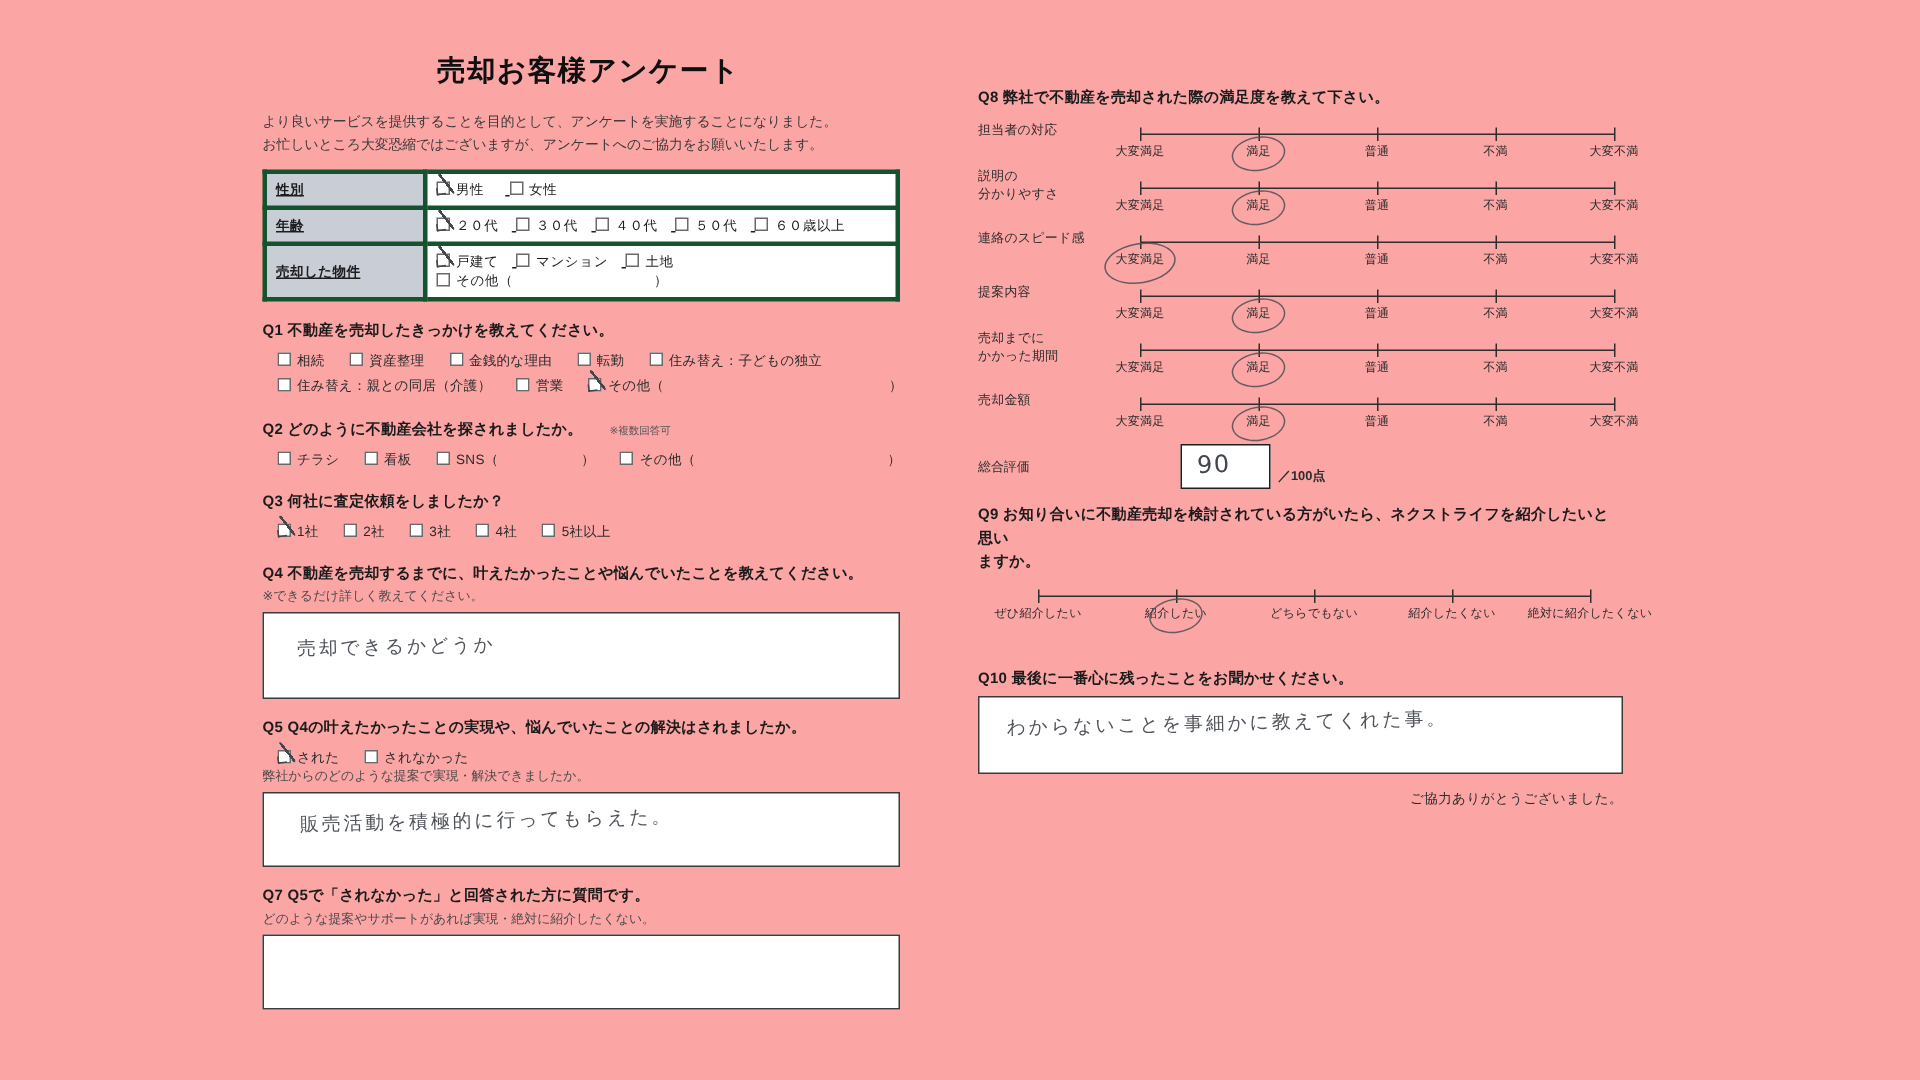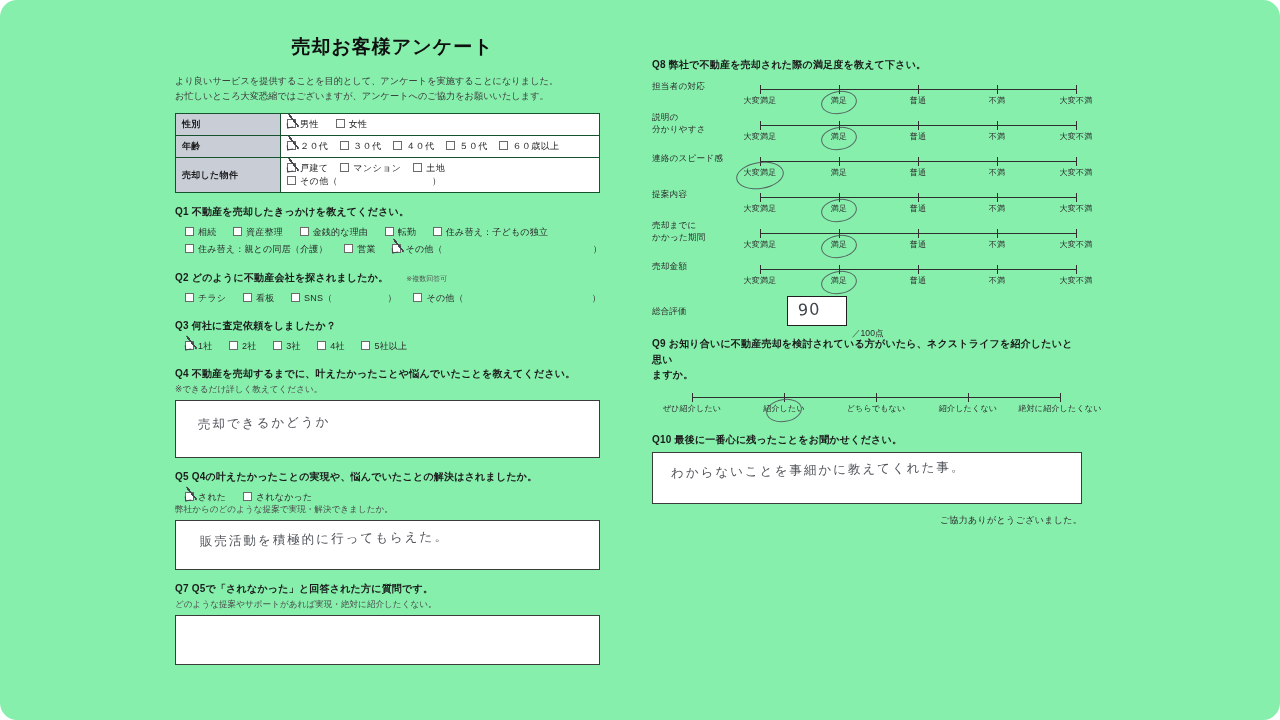--- a/index.html
+++ b/index.html
@@ -14,22 +14,21 @@
     overflow: hidden;
     font-family: "Liberation Sans", "DejaVu Sans", sans-serif;
     color: #1d1d1f;
     position: relative;
     -webkit-font-smoothing: antialiased;
   }
 
   .page {
     position: absolute;
     inset: 0;
-    background: #86efac;
-    border-radius: 17px;
+    background: #fca5a5;
   }
 
   
   .col-left {
     position: absolute;
     left: 175px;
     top: 34px;
     width: 425px;
   }
   .col-right {
@@ -77,26 +76,27 @@
     letter-spacing: 0;
   }
 
   
   table.attr {
     border-collapse: collapse;
     width: 425px;
     table-layout: fixed;
   }
   table.attr td {
-    border: 1px solid #14532d;
+    border: 3px solid #14532d;
     font-size: 9px;
     padding: 4px 6px;
     height: 12px;
     vertical-align: middle;
     color: #1d1d1f;
+    text-decoration: underline;
   }
   table.attr td.label {
     width: 92px;
     background: #c9ced6;
     font-weight: bold;
     letter-spacing: .3px;
   }
   table.attr td.value { background: #fff; letter-spacing: .4px; }
 
   
@@ -256,23 +256,24 @@
     top: 3px;
     font-family: "DejaVu Sans", sans-serif;
     font-size: 16px;
     color: #41454c;
     transform: rotate(-3deg);
     letter-spacing: 1px;
   }
   .score-suffix {
     position: absolute;
     left: 200px;
-    top: 32px;
+    top: 16px;
     font-size: 8.6px;
     color: #2c2c2c;
+    font-weight: bold;
   }
 
   
   .q9-scale { position: relative; height: 34px; margin-top: 6px; margin-left: 4px; }
   .q9-axis {
     position: absolute;
     left: 36px;
     top: 8px;
     width: 368px;
     height: 1px;
@@ -530,20 +531,20 @@
       <div class="q9-labels" id="q9-ticks">
           <span class="tick-label" style="left: 0%;">ぜひ紹介したい</span>
           <span class="tick-label" style="left: 25%;">紹介したい</span>
           <span class="tick-label" style="left: 50%;">どちらでもない</span>
           <span class="tick-label" style="left: 75%; text-align: center;">紹介したくない</span>
           <span class="tick-label" style="left: 100%;">絶対に紹介したくない</span>
         </div>
     <div class="circle-mark" style="left: calc(128px); top: 10px;"></div>
       </div>
 
-    <div class="q-title" style="margin-top:10px;">Q10 最後に一番心に残ったことをお聞かせください。</div>
+    <div class="q-title" style="margin-top:22px;">Q10 最後に一番心に残ったことをお聞かせください。</div>
     <div class="answer-box" style="height:52px;">
       <span class="hand" style="left:18px; top:9px;">わからないことを事細かに教えてくれた事。</span>
     </div>
 
     <div class="thanks">ご協力ありがとうございました。</div>
   </div>
 </div>
 
 </body></html>

